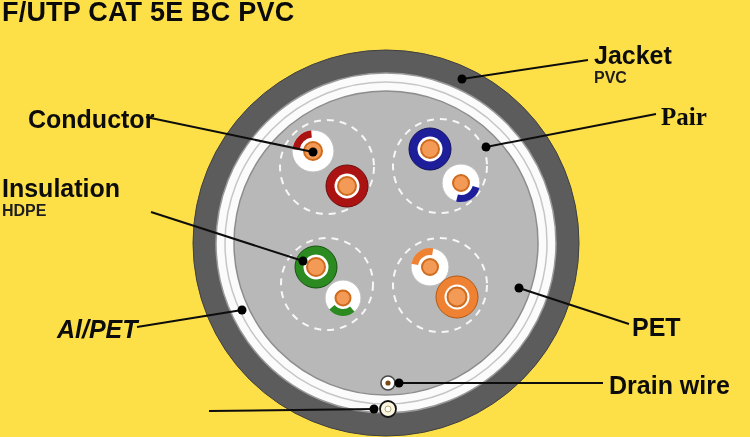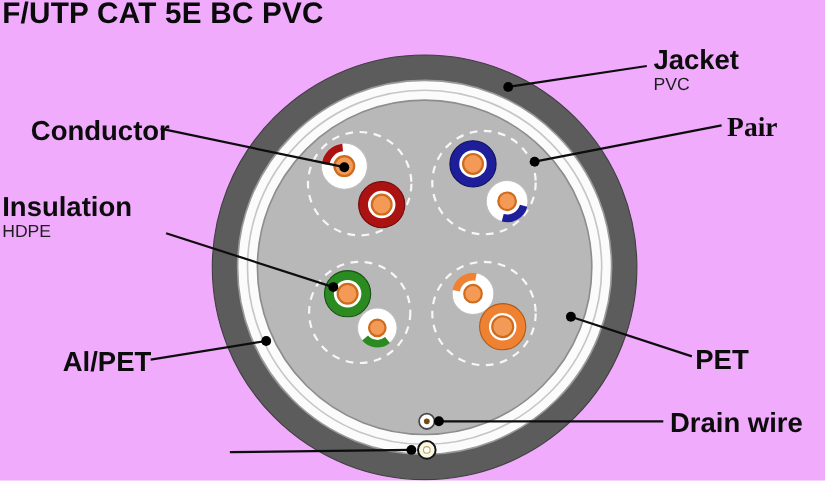--- a/index.html
+++ b/index.html
@@ -1,25 +1,25 @@
 <!DOCTYPE html>
 <html style="--jacket-gray: #5c5c5c; --inner-gray: #b8b8b8; --pair-red: #ab1212; --pair-blue: #1e1e9b; --pair-green: #2b8a20; --pair-orange: #ef8133; --conductor-orange: #f29a56;"><head>
 <meta charset="utf-8">
 <style>
   * { margin:0; padding:0; box-sizing:border-box; }
   html,body { background:#ffffff; font-family:"Liberation Sans", sans-serif; }
-  .stage { position:relative; width:750px; height:437px; background:#f0abfc; overflow:hidden; }
+  .stage { position:relative; width:750px; height:437px; background:#fde047; overflow:hidden; }
   .stage > svg { position:absolute; left:0; top:0; }
 
   .ttl { position:absolute; left:2px; top:-3px; font-size:27px; font-weight:800;
          color:#0a0a0a; letter-spacing:0.2px; white-space:nowrap; }
 
   .lbl { position:absolute; color:#0c0c0c; white-space:nowrap; line-height:1.08; }
   .lbl-main { font-size:25px; font-weight:bold; }
-  .lbl-sub  { font-size:16px; font-weight:normal; color:#1e1e1e; }
+  .lbl-sub  { font-size:16px; font-weight:bold; color:#1e1e1e; }
 
   
   .jacket { fill: var(--jacket-gray); stroke:#3f3f3f; stroke-width:1; }
   .band   { fill:#fbfbfb; stroke:#9a9a9a; stroke-width:1.5; }
   .band-line { fill:none; stroke:#c6c6c6; stroke-width:1.5; }
   .core   { fill: var(--inner-gray); stroke:#8d8d8d; stroke-width:1.5; }
 
   .dashed circle { fill:none; stroke:#f7f7f7; stroke-width:2; stroke-dasharray:7 6; }
 
   .wire-white { fill:#ffffff; stroke:#bdbdbd; stroke-width:1; }
@@ -158,21 +158,21 @@
 
   <div class="lbl" style="left:2px; top:175px;">
     <div class="lbl-main">Insulation</div>
     <div class="lbl-sub">HDPE</div>
   </div>
 
   <div class="lbl" style="left:28px; top:106px;">
     <div class="lbl-main">Conductor</div>
   </div>
 
-  <div class="lbl" style="left:57px; top:316px;">
+  <div class="lbl" style="left:57px; top:316px;font-style:italic;">
     <div class="lbl-main">Al/PET</div>
   </div>
 
   <div class="lbl" style="left:632px; top:314px;">
     <div class="lbl-main">PET</div>
   </div>
 
   <div class="lbl" style="left:609px; top:372px;">
     <div class="lbl-main">Drain wire</div>
   </div>

